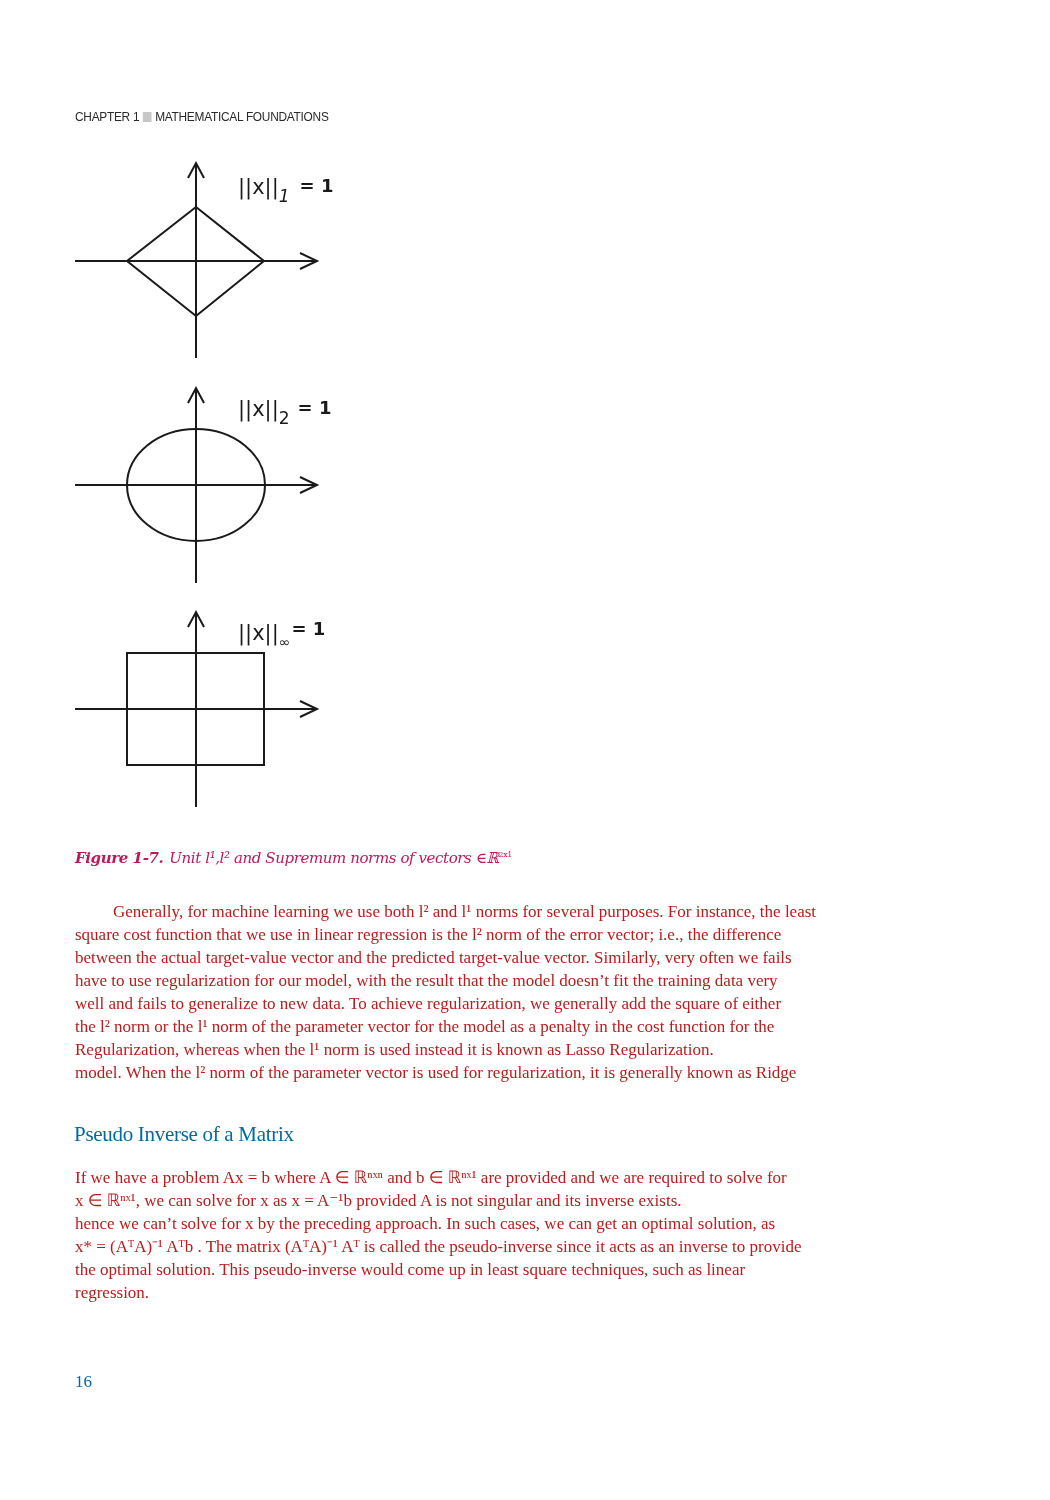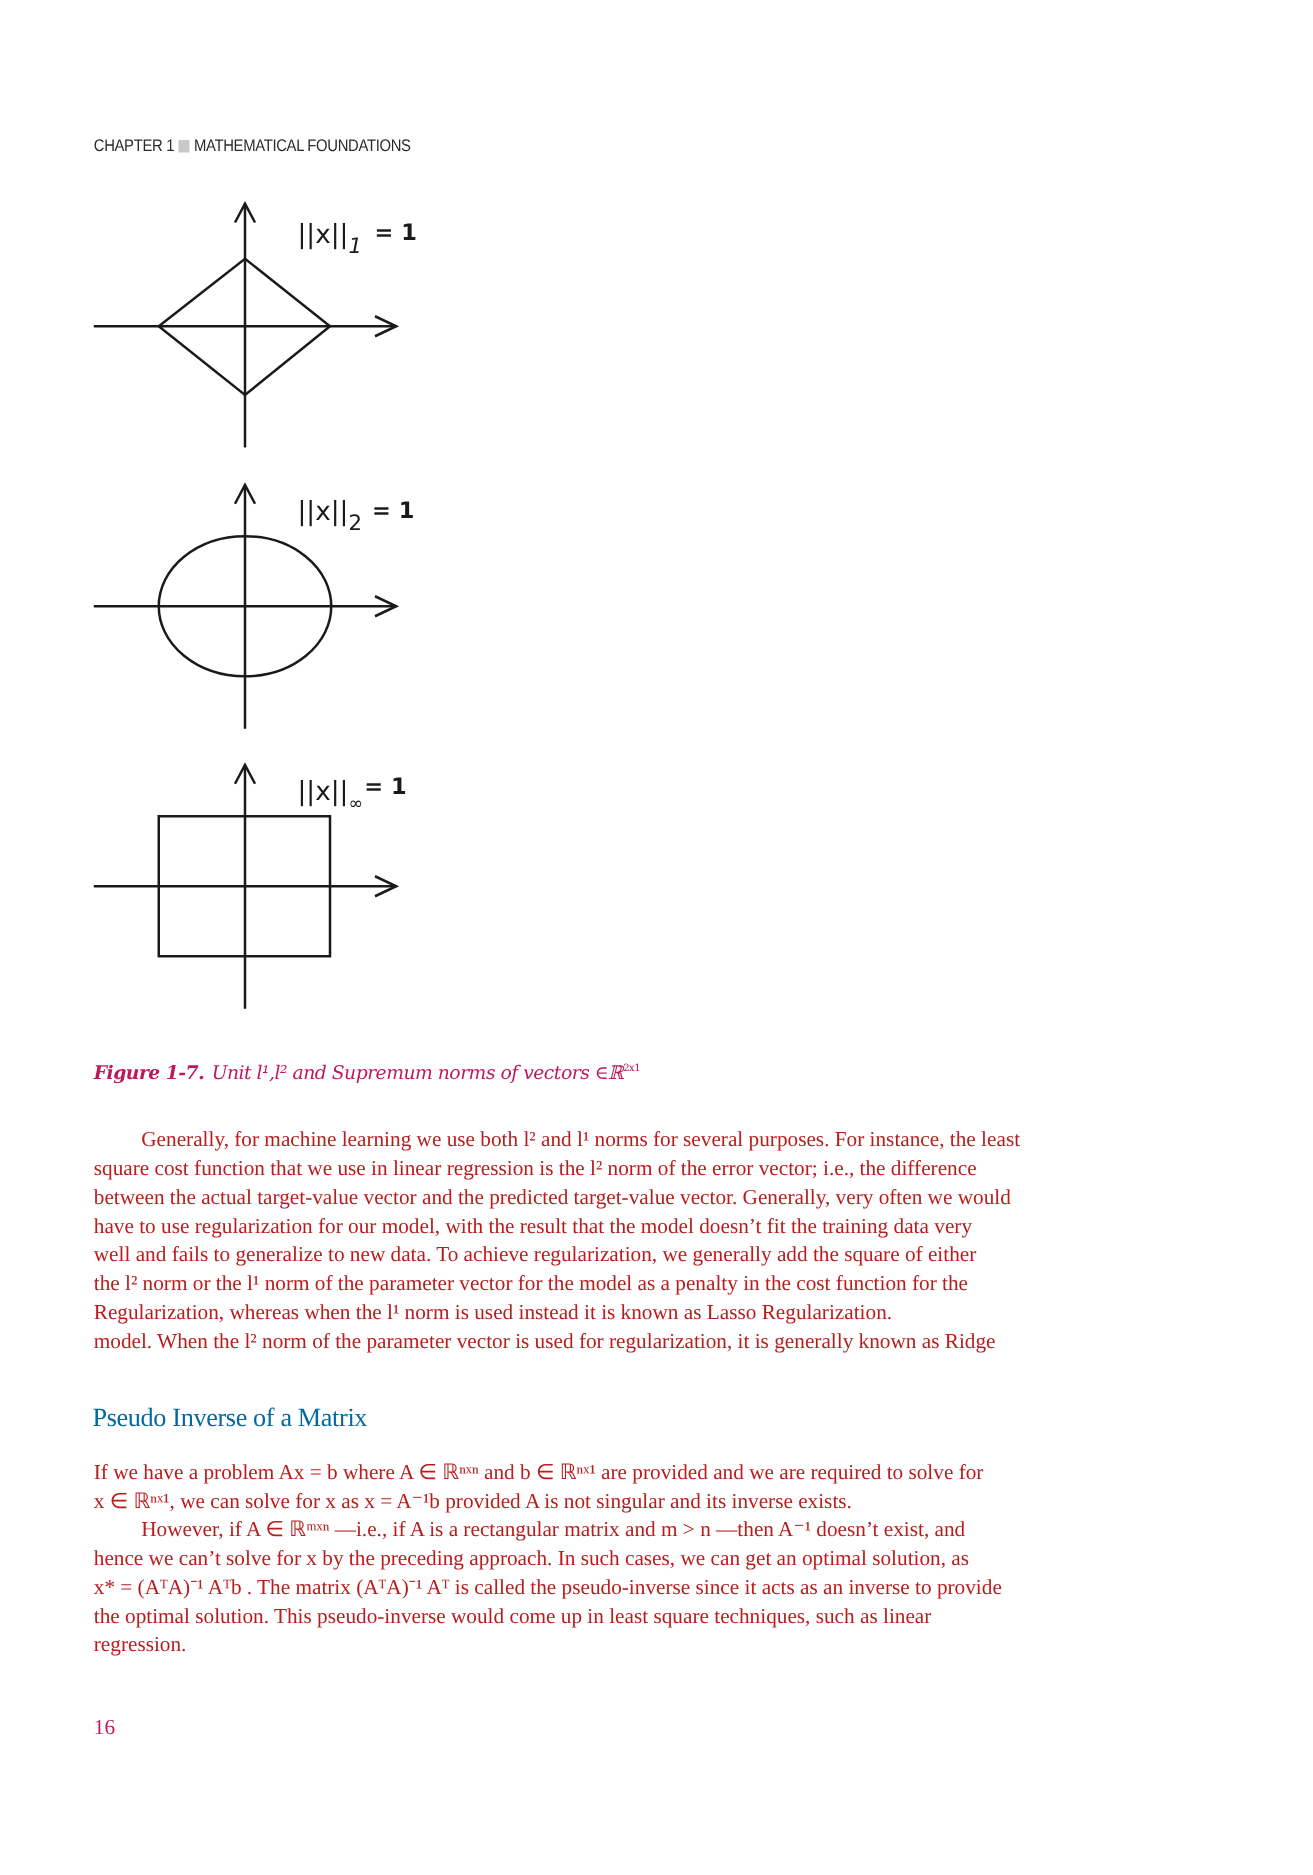--- a/index.html
+++ b/index.html
@@ -25,21 +25,21 @@
   .body-text .line { white-space: nowrap; display: block; }
   .indent { padding-left: 38px; }
   .para1 { top: 900px; }
   .heading {
     position: absolute; left: 74px; top: 1122px;
     font-family: "Liberation Serif", serif; font-size: 21px; color: #0369a1; letter-spacing: -0.3px;
   }
   .para2 { top: 1166px; }
   .page-num {
     position: absolute; left: 75px; top: 1372px;
-    font-family: "Liberation Serif", serif; font-size: 17px; color: #be185d; text-align: center;
+    font-family: "Liberation Serif", serif; font-size: 17px; color: #0369a1; text-align: center;
   }
 </style>
 </head>
 <body>
 
 <div class="running-head">
   <span>CHAPTER 1</span><span class="sq"></span><span>MATHEMATICAL FOUNDATIONS</span>
 </div>
 
 <svg class="figure-svg" width="1050" height="840" viewBox="0 0 1050 840">
@@ -83,33 +83,32 @@
   </text>
 </svg>
 
 <div class="caption">
   <b>Figure 1-7.</b><span>Unit l¹,l² and Supremum norms of vectors ∈ℝ</span><sup>2x1</sup>
 </div>
 
 <div class="body-text para1">
   <span class="line indent">Generally, for machine learning we use both l² and l¹ norms for several purposes. For instance, the least</span>
   <span class="line">square cost function that we use in linear regression is the l² norm of the error vector; i.e., the difference</span>
-  <span class="line">between the actual target-value vector and the predicted target-value vector. Generally, very often we would</span>
+  <span class="line">between the actual target-value vector and the predicted target-value vector. Similarly, very often we fails</span>
   <span class="line">have to use regularization for our model, with the result that the model doesn’t fit the training data very</span>
   <span class="line">well and fails to generalize to new data. To achieve regularization, we generally add the square of either</span>
   <span class="line">the l² norm or the l¹ norm of the parameter vector for the model as a penalty in the cost function for the</span>
   <span class="line">Regularization, whereas when the l¹ norm is used instead it is known as Lasso Regularization.</span>
   <span class="line">model. When the l² norm of the parameter vector is used for regularization, it is generally known as Ridge</span>
 </div>
 
 <div class="heading">Pseudo Inverse of a Matrix</div>
 
 <div class="body-text para2">
   <span class="line">If we have a problem Ax = b where A ∈ ℝⁿˣⁿ and b ∈ ℝⁿˣ¹ are provided and we are required to solve for</span>
   <span class="line">x ∈ ℝⁿˣ¹, we can solve for x as x = A⁻¹b provided A is not singular and its inverse exists.</span>
-  <span class="line indent">However, if A ∈ ℝᵐˣⁿ —i.e., if A is a rectangular matrix and m &gt; n —then A⁻¹ doesn’t exist, and</span>
   <span class="line">hence we can’t solve for x by the preceding approach. In such cases, we can get an optimal solution, as</span>
   <span class="line">x* = (AᵀA)⁻¹ Aᵀb . The matrix (AᵀA)⁻¹ Aᵀ is called the pseudo-inverse since it acts as an inverse to provide</span>
   <span class="line">the optimal solution. This pseudo-inverse would come up in least square techniques, such as linear</span>
   <span class="line">regression.</span>
 </div>
 
 <div class="page-num">16</div>
 
 </body></html>

